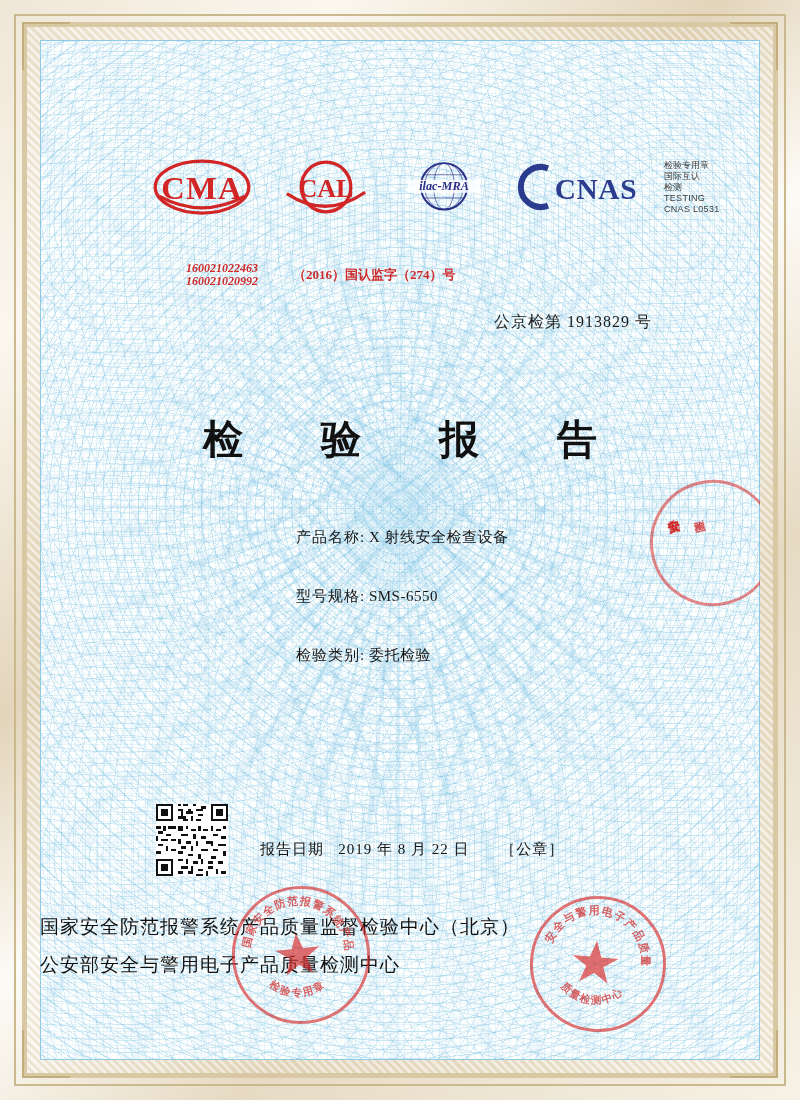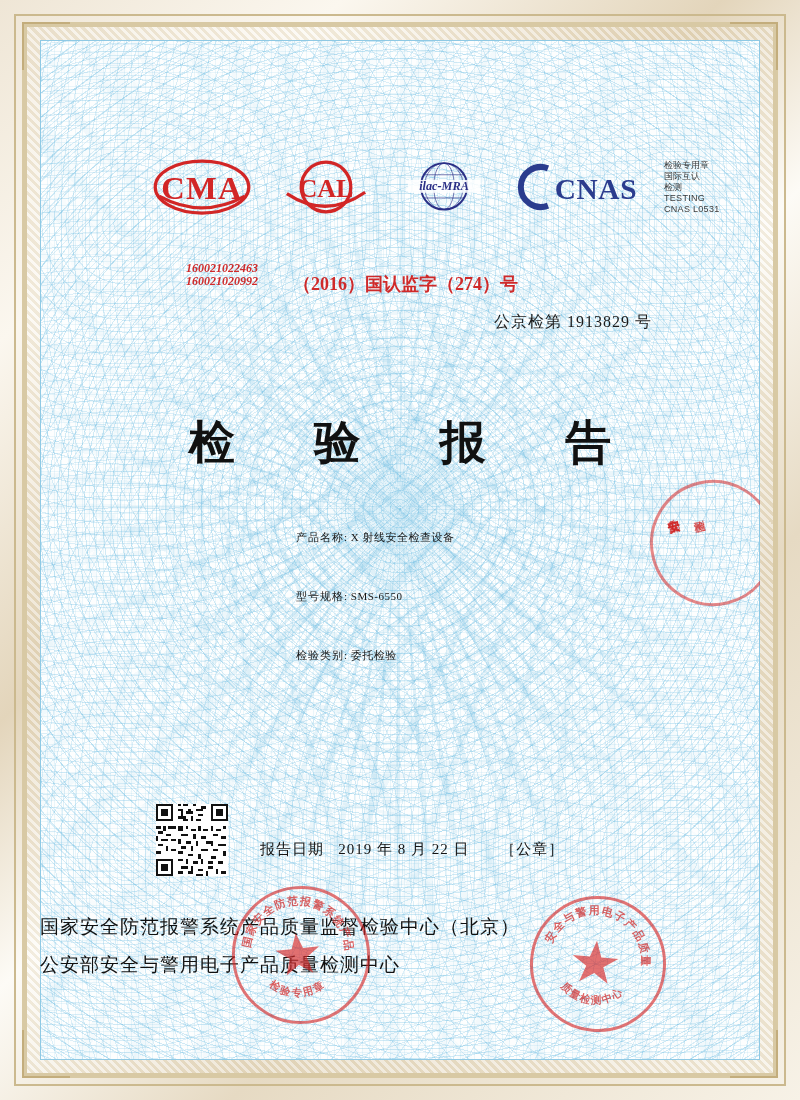--- a/index.html
+++ b/index.html
@@ -90,48 +90,48 @@
   .cnas-text .zh{font-size:9px;}
   .cnas-text .en{font-size:9px;letter-spacing:.3px;}
 
   
   .cma-nums{
     position:absolute;left:146px;top:222px;
     color:#cf2a2a;font-size:12px;line-height:13px;
     font-family:"Liberation Serif", serif;font-weight:bold;font-style:italic;
   }
   .cma-cert{
-    position:absolute;left:253px;top:232px;
-    color:#cf2a2a;font-size:18px;font-weight:bold;
+    position:absolute;left:253px;top:226px;
+    color:#cf2a2a;font-size:13px;font-weight:bold;
     font-family:"Liberation Serif", serif;
   }
 
   
   .report-no{
     position:absolute;right:108px;top:272px;
     font-size:16px;color:#1b1b1b;letter-spacing:1px;
   }
 
   
   .title{
     position:absolute;left:0;right:0;top:372px;
     text-align:center;
-    font-size:46px;letter-spacing:34px;
+    font-size:40px;letter-spacing:34px;
     color:#111;font-weight:bold;
     text-indent:34px;
     font-family:"Liberation Serif", serif;
   }
 
   
   .fields{
     position:absolute;left:256px;top:488px;width:460px;
     color:#171717;
   }
   .field{
-    font-size:11px;line-height:18px;margin-bottom:41px;
+    font-size:15px;line-height:18px;margin-bottom:41px;
     white-space:nowrap;
     font-family:Liberation Serif, serif;
   }
   .field .lbl{letter-spacing:1px;}
   .field .val{letter-spacing:.5px;}
 
   
   .date-line{
     position:absolute;left:220px;top:800px;
     font-size:15px;color:#141414;letter-spacing:1px;white-space:nowrap;

